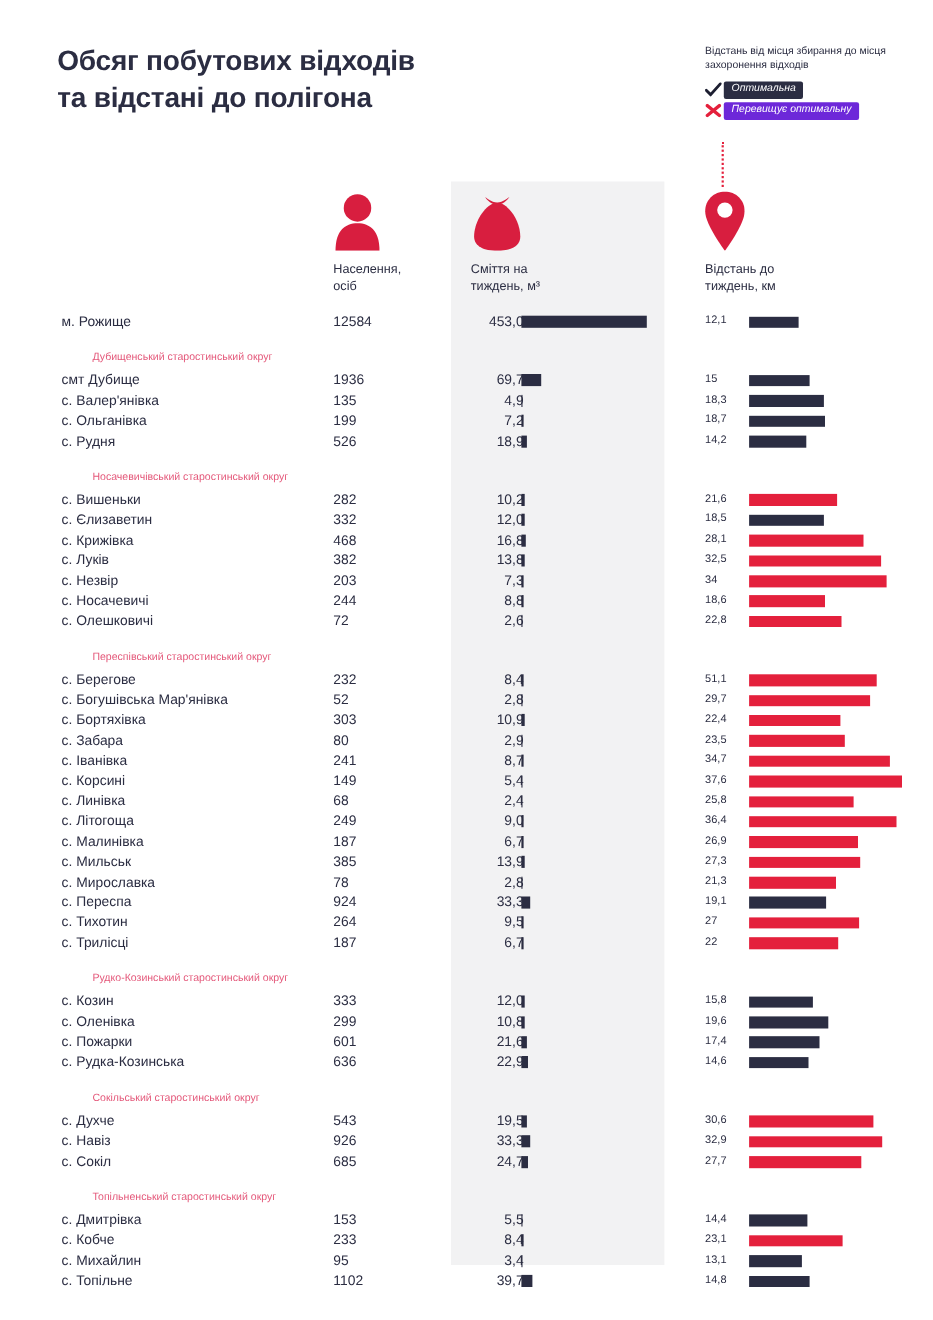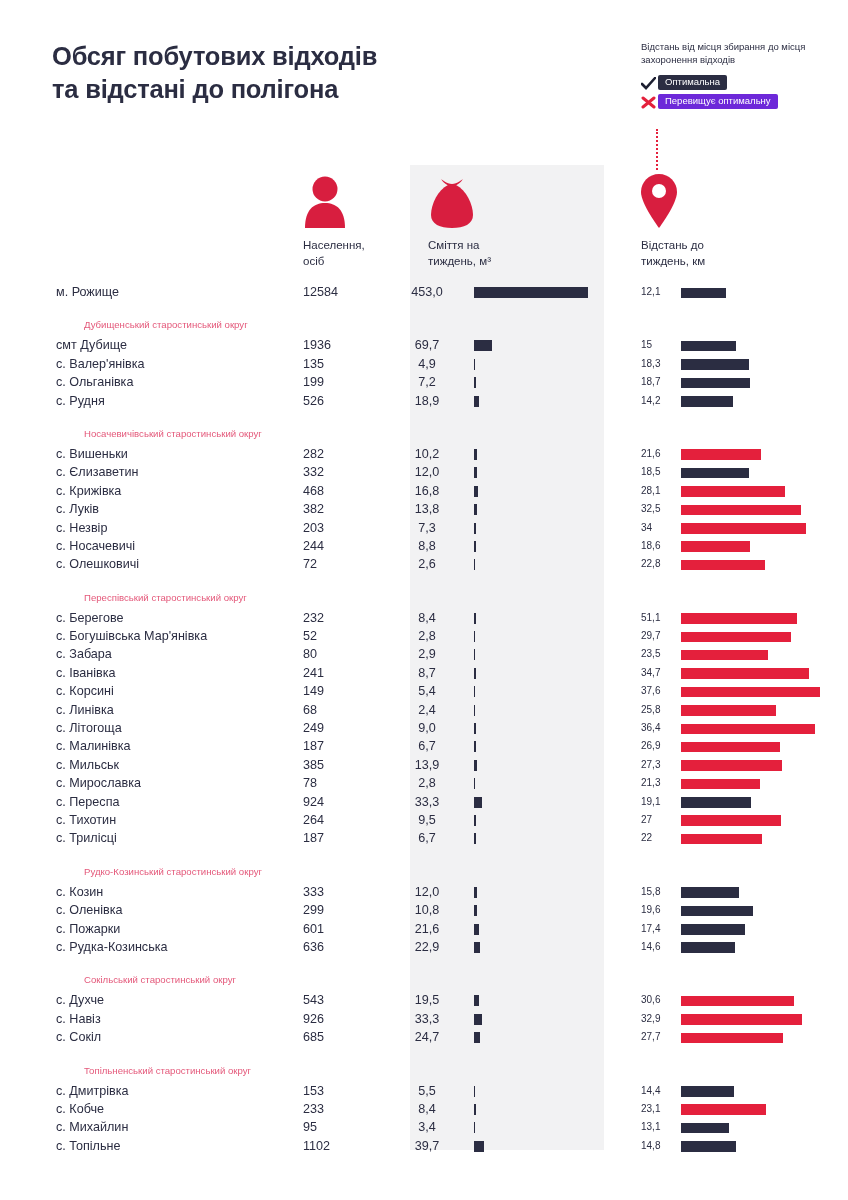--- a/index.html
+++ b/index.html
@@ -25,21 +25,21 @@
     width:380px;
     font-size:25.5px; line-height:1.28;
     font-weight:bold; letter-spacing:-0.2px;
     color:#2b2d42;
   }
 
   
   .legend { position:absolute; left:641px; top:40px; width:200px; }
   .legend-title { font-size:9.5px; line-height:1.42; color:#2b2d42; width:185px; }
   .legend-rows { margin-top:7px; }
-  .legend-row { display:flex; align-items:flex-end; height:16px; margin-bottom:3px; }
+  .legend-row { display:flex; align-items:center; height:16px; margin-bottom:3px;font-style:italic; }
   .legend-mark { width:17px; font-size:13px; font-weight:bold; line-height:1; display:flex; align-items:center; }
   .legend-mark svg { display:block; }
   .legend-chip {
     font-size:9.5px; color:#ffffff; padding:2px 7px 3px 7px;
     border-radius:2px; white-space:nowrap; line-height:1.1;
   }
   .legend-chip.dark { background:#2b2d42; }
   .legend-chip.red  { background:#6d28d9; }
 
   
@@ -75,22 +75,22 @@
   .c-name {
     position:absolute; left:56px; top:0;
     font-size:12.6px; line-height:18.4px; white-space:nowrap;
     color:#2b2d42;
   }
   .c-pop {
     position:absolute; left:303px; top:0;
     font-size:12.6px; line-height:18.4px; color:#2b2d42;
   }
   .c-trash-val {
-    position:absolute; left:407px; top:0; width:40px;
-    text-align:center;
+    position:absolute; left:436px; top:0; width:40px;
+    text-align:right;
     font-size:12.6px; line-height:18.4px; color:#2b2d42;
   }
   .c-dist-val {
     position:absolute; left:641px; top:0; width:36px;
     text-align:left;
     font-size:10px; line-height:18.4px; color:#2b2d42;
   }
 
   
   .bar-trash {
@@ -290,20 +290,28 @@
         </div>
         <div class="row">
           <div class="c-name">с. Богушівська Мар'янівка</div>
           <div class="c-pop">52</div>
           <div class="c-trash-val">2,8</div>
           <div class="bar-trash" style="width: 1.4px;"></div>
           <div class="c-dist-val">29,7</div>
           <div class="bar-dist over" style="width: 109.593px;"></div>
         </div>
         <div class="row">
+          <div class="c-name">с. Бортяхівка</div>
+          <div class="c-pop">303</div>
+          <div class="c-trash-val">10,9</div>
+          <div class="bar-trash" style="width: 2.74244px;"></div>
+          <div class="c-dist-val">22,4</div>
+          <div class="bar-dist over" style="width: 82.656px;"></div>
+        </div>
+        <div class="row">
           <div class="c-name">с. Забара</div>
           <div class="c-pop">80</div>
           <div class="c-trash-val">2,9</div>
           <div class="bar-trash" style="width: 1.4px;"></div>
           <div class="c-dist-val">23,5</div>
           <div class="bar-dist over" style="width: 86.715px;"></div>
         </div>
         <div class="row">
           <div class="c-name">с. Іванівка</div>
           <div class="c-pop">241</div>

